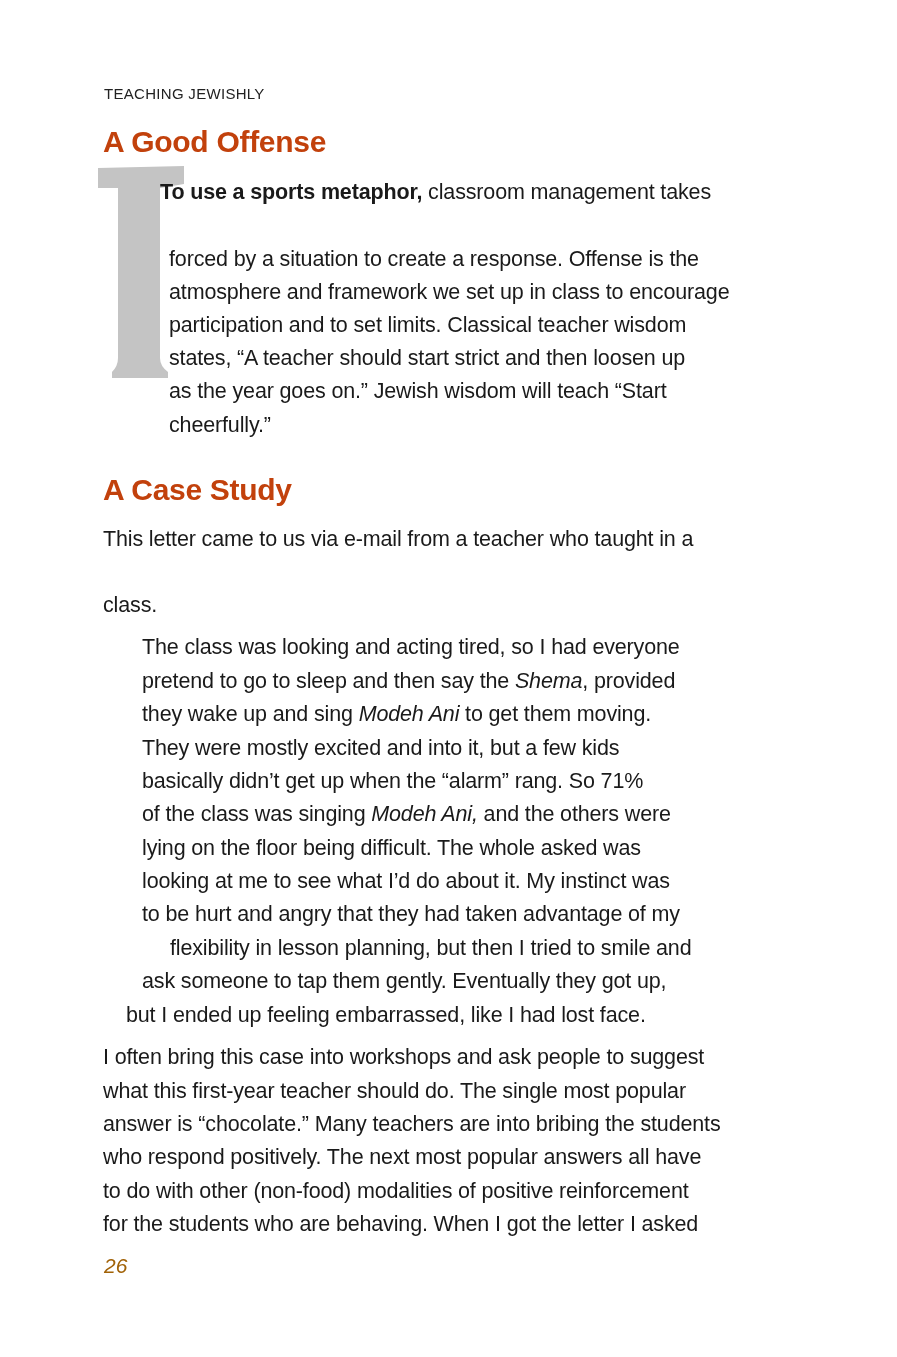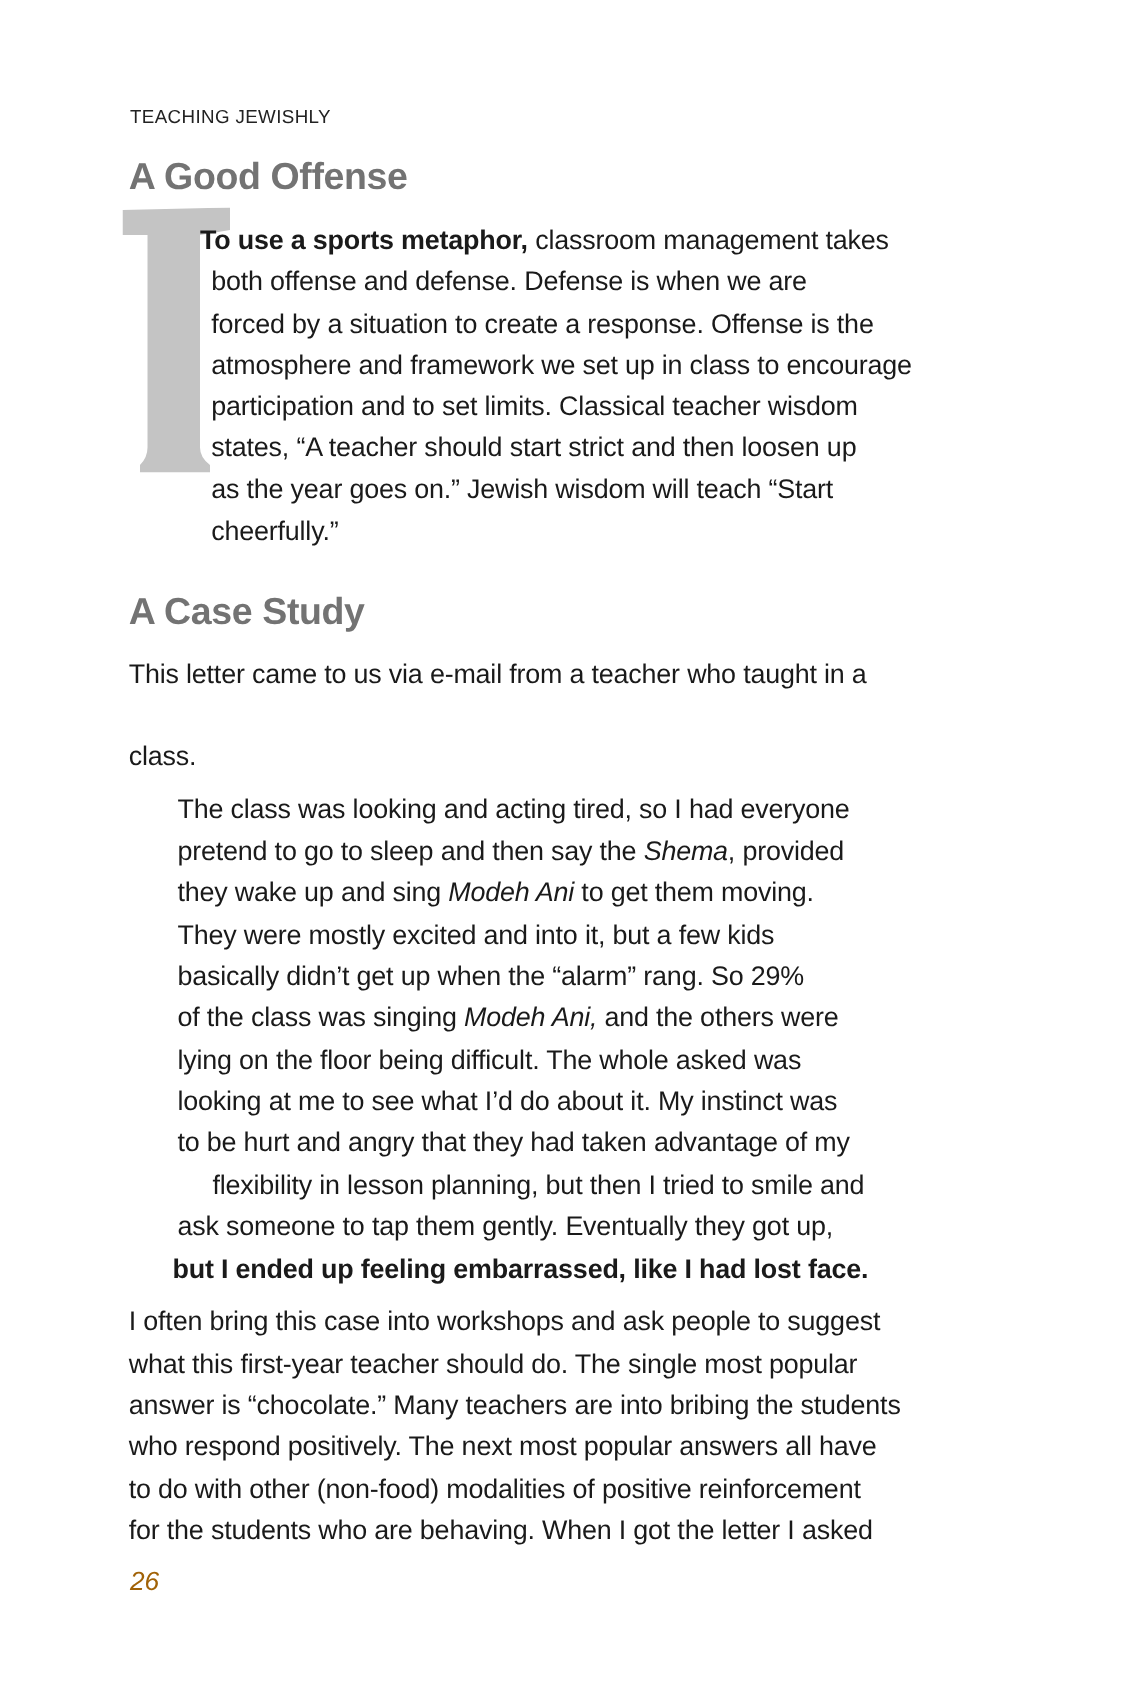--- a/index.html
+++ b/index.html
@@ -1,66 +1,65 @@
 <!DOCTYPE html>
 <html><head>
 <meta charset="utf-8">
 <style>
   html, body { margin:0; padding:0; background:#ffffff; }
   body { width:897px; height:1357px; position:relative; overflow:hidden;
          font-family:"Liberation Sans", sans-serif; color:#1a1a1a; }
   .page { position:absolute; left:0; top:0; width:794px; height:1357px; }
   .running-head { position:absolute; left:104px; top:85px; font-size:15px; letter-spacing:0.3px; color:#222; }
-  .h { position:absolute; left:103px; font-size:30px; font-weight:bold; color:#737373; letter-spacing:-0.3px; }
+  .h { position:absolute; left:103px; font-size:30px; font-weight:bold; color:#c2410c; letter-spacing:-0.3px; }
   .line { position:absolute; white-space:nowrap; font-size:21.5px; color:#1a1a1a; letter-spacing:-0.15px; line-height:26px; }
   .line b { font-weight:bold;margin-top:18px; }
   .line i { font-style:italic; }
   .dropcap { position:absolute; left:98px; top:166px; width:86px; height:212px; }
   .page-num { position:absolute; left:104px; top:1254px; font-size:21px; color:#a16207;font-style:italic; }
 </style>
 </head>
 <body>
 
 <div class="page">
 
   <div class="running-head">TEACHING JEWISHLY</div>
 
   <div class="h" style="top:125px;">A Good Offense</div>
 
   <svg class="dropcap" viewBox="0 0 86 212">
     <path d="M0,2 L86,0 L86,18 L62,22 L62,192 Q62,200 70,206 L70,212 L14,212 L14,206 Q20,200 20,192 L20,22 L0,22 Z" fill="#c4c4c4"></path>
   </svg>
 
   <div class="line" style="left:160px; top:179px;"><b>To use a sports metaphor,</b><span> classroom management takes</span></div>
-  <div class="line" style="left:169px; top:212px;">both offense and defense. Defense is when we are</div>
   <div class="line" style="left:169px; top:246px;">forced by a situation to create a response. Offense is the</div>
   <div class="line" style="left:169px; top:279px;">atmosphere and framework we set up in class to encourage</div>
   <div class="line" style="left:169px; top:312px;">participation and to set limits. Classical teacher wisdom</div>
   <div class="line" style="left:169px; top:345px;">states, “A teacher should start strict and then loosen up</div>
   <div class="line" style="left:169px; top:378px;">as the year goes on.” Jewish wisdom will teach “Start</div>
   <div class="line" style="left:169px; top:412px;">cheerfully.”</div>
 
   <div class="h" style="top:473px;">A Case Study</div>
 
   <div class="line" style="left:103px; top:526px;">This letter came to us via e-mail from a teacher who taught in a</div>
   <div class="line" style="left:103px; top:592px;">class.</div>
 
   <div>
     <div class="line" style="left:142px; top:634px;">The class was looking and acting tired, so I had everyone</div>
     <div class="line" style="left:142px; top:668px;"><span>pretend to go to sleep and then say the </span><i>Shema</i><span>, provided</span></div>
     <div class="line" style="left:142px; top:701px;"><span>they wake up and sing </span><i>Modeh Ani</i><span> to get them moving.</span></div>
     <div class="line" style="left:142px; top:735px;">They were mostly excited and into it, but a few kids</div>
-    <div class="line" style="left:142px; top:768px;">basically didn’t get up when the “alarm” rang. So 29%</div>
+    <div class="line" style="left:142px; top:768px;">basically didn’t get up when the “alarm” rang. So 71%</div>
     <div class="line" style="left:142px; top:801px;"><span>of the class was singing </span><i>Modeh Ani,</i><span> and the others were</span></div>
     <div class="line" style="left:142px; top:835px;">lying on the floor being difficult. The whole asked was</div>
     <div class="line" style="left:142px; top:868px;">looking at me to see what I’d do about it. My instinct was</div>
     <div class="line" style="left:142px; top:901px;">to be hurt and angry that they had taken advantage of my</div>
     <div class="line" style="left:142px; top:935px;margin-left:28px;">flexibility in lesson planning, but then I tried to smile and</div>
     <div class="line" style="left:142px; top:968px;">ask someone to tap them gently. Eventually they got up,</div>
-    <div class="line" style="left:138px; top:1002px;font-weight:bold;">but I ended up feeling embarrassed, like I had lost face.</div>
+    <div class="line" style="left:126px; top:1002px;">but I ended up feeling embarrassed, like I had lost face.</div>
   </div>
 
   <div class="line" style="left:103px; top:1044px;">I often bring this case into workshops and ask people to suggest</div>
   <div class="line" style="left:103px; top:1078px;">what this first-year teacher should do. The single most popular</div>
   <div class="line" style="left:103px; top:1111px;">answer is “chocolate.” Many teachers are into bribing the students</div>
   <div class="line" style="left:103px; top:1144px;">who respond positively. The next most popular answers all have</div>
   <div class="line" style="left:103px; top:1178px;">to do with other (non-food) modalities of positive reinforcement</div>
   <div class="line" style="left:103px; top:1211px;">for the students who are behaving. When I got the letter I asked</div>
 
   <div class="page-num">26</div>

